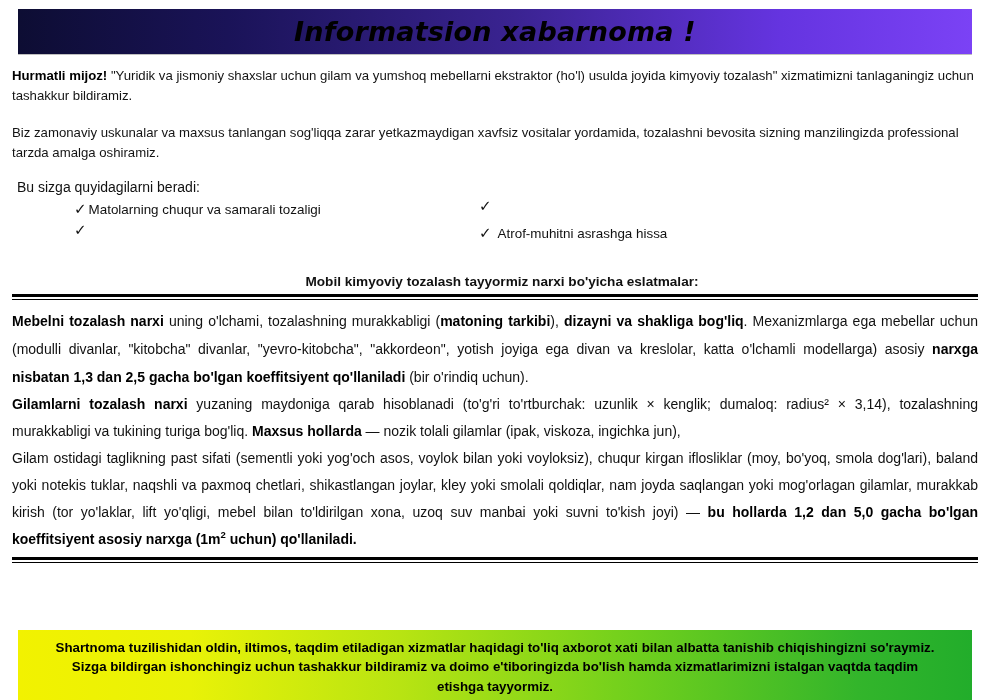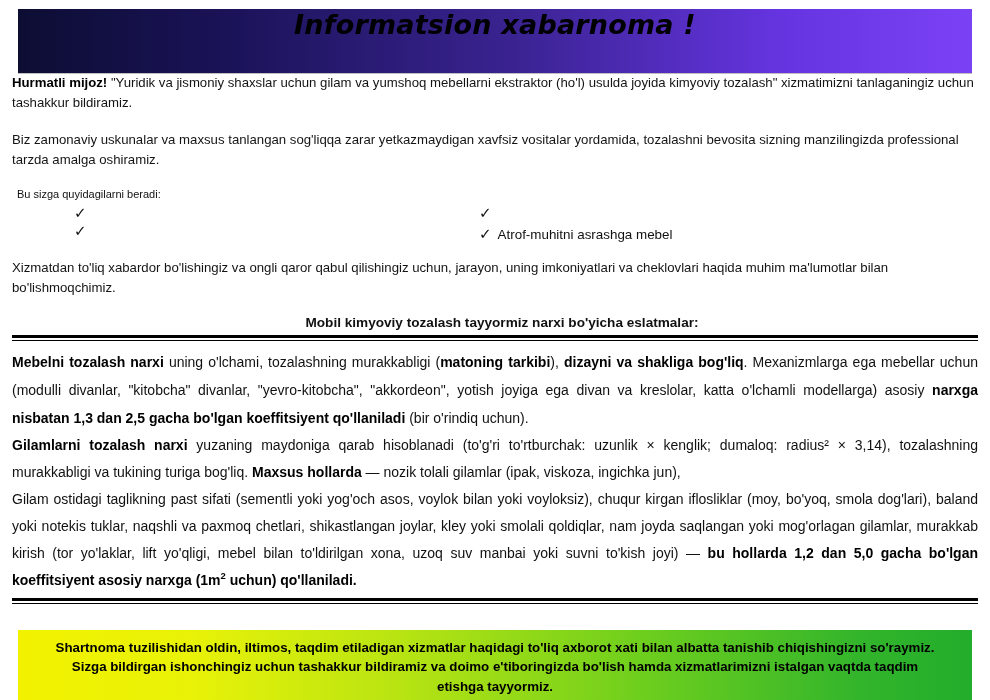--- a/index.html
+++ b/index.html
@@ -19,25 +19,25 @@
   .page {
     width: 990px;
     height: 700px;
     position: relative;
     box-sizing: border-box;
     background: #ffffff;
   }
 
   
   .banner {
-    margin: 9px 18px 0 18px;
-    height: 64px;
+    margin: 9px 18px 12px 18px;
+    height: 45px;
     background: linear-gradient(90deg, #0d0d33 0%, #1a1358 22%, #3a2391 52%, #6534e0 80%, #7b42f5 100%);
     display: flex;
-    align-items: flex-start;
+    align-items: center;
     justify-content: center;
     box-shadow: 0 1px 0 rgba(0,0,0,0.25);
   }
   .banner-title {
     font-family: "DejaVu Sans", sans-serif;
     font-weight: bold;
     font-style: italic;
     font-size: 27px;
     letter-spacing: 0.2px;
     color: #000000;
@@ -62,21 +62,21 @@
   .gap-d { height: 15px; }
 
   .intro { margin-top: 17px; }
 
   b, strong { font-weight: bold; color: #000; }
 
   
   .benefits-lead {
     margin: 0;
     padding-left: 5px;
-    font-size: 11px;
+    font-size: 14px;
     line-height: 20px;
   }
   .benefits {
     margin-top: 2px;
     display: grid;
     grid-template-columns: 405px auto;
     row-gap: 3px;
     padding-left: 62px;
     font-size: 13.4px;
     line-height: 21px;
@@ -169,36 +169,36 @@
 
     <p class="para">Biz zamonaviy uskunalar va maxsus tanlangan sog'liqqa zarar yetkazmaydigan xavfsiz vositalar yordamida, tozalashni bevosita sizning manzilingizda professional tarzda amalga oshiramiz.</p>
 
     <div class="gap-b"></div>
 
     <p class="benefits-lead">Bu sizga quyidagilarni beradi:</p>
 
     <div class="benefits">
       <div class="benefit">
         <span class="chk">✓</span>
+        <span>Matolarning chuqur va samarali tozaligi</span>
       </div>
       <div class="benefit">
         <span class="chk">✓</span>
       </div>
       <div class="benefit">
         <span class="chk">✓</span>
       </div>
       <div class="benefit">
         <span class="chk spaced">✓</span>
-        <span>Atrof-muhitni asrashga mebel</span>
+        <span>Atrof-muhitni asrashga hissa</span>
       </div>
     </div>
 
     <div class="gap-c"></div>
 
-    <p class="para">Xizmatdan to'liq xabardor bo'lishingiz va ongli qaror qabul qilishingiz uchun, jarayon, uning imkoniyatlari va cheklovlari haqida muhim ma'lumotlar bilan bo'lishmoqchimiz.</p>
 
     <div class="gap-d"></div>
 
     <p class="section-title">Mobil kimyoviy tozalash tayyormiz narxi bo'yicha eslatmalar:</p>
     <hr class="rule-double">
 
     <div class="notes">
 
       <p><b>Mebelni tozalash narxi</b><span> uning o'lchami, tozalashning murakkabligi (</span><b>matoning tarkibi</b><span>), </span><b>dizayni va shakliga bog'liq</b><span>. Mexanizmlarga ega mebellar uchun (modulli divanlar, "kitobcha" divanlar, "yevro-kitobcha", "akkordeon", yotish joyiga ega divan va kreslolar, katta o'lchamli modellarga) asosiy </span><b>narxga nisbatan 1,3 dan 2,5 gacha bo'lgan koeffitsiyent qo'llaniladi</b><span> (bir o'rindiq uchun).</span></p>
 

